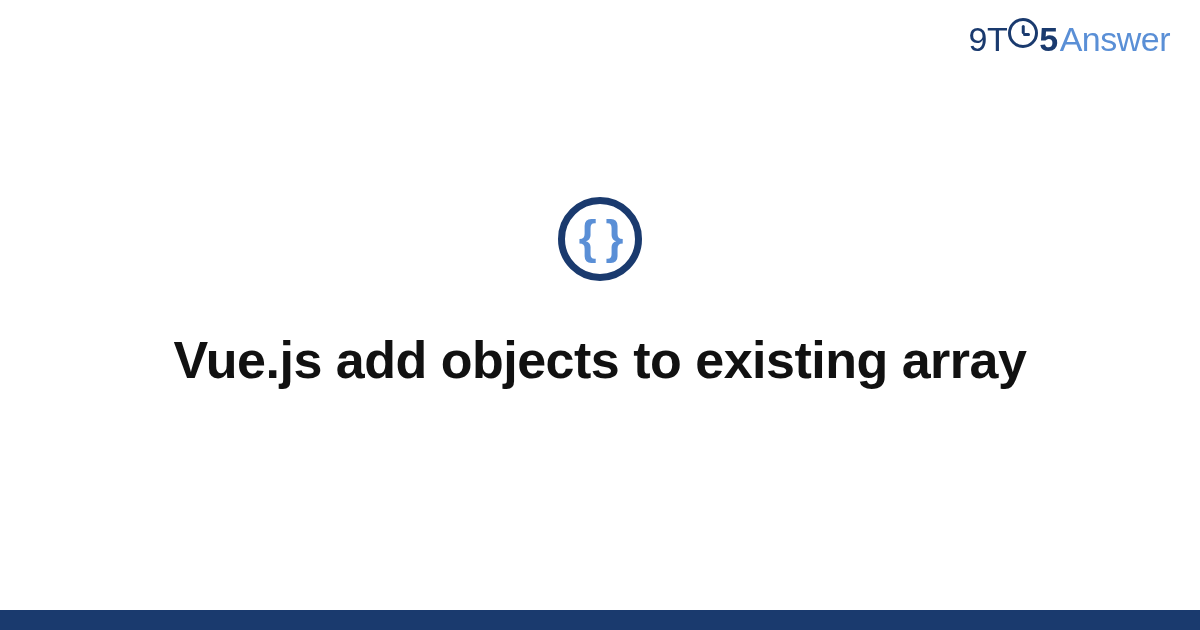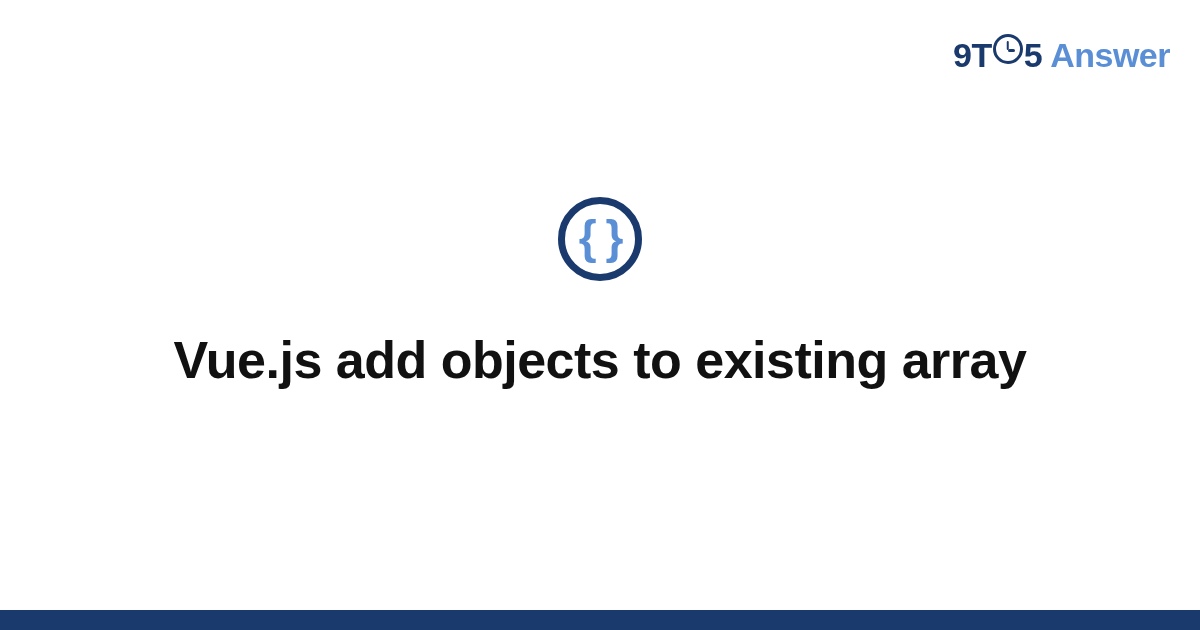--- a/index.html
+++ b/index.html
@@ -18,21 +18,21 @@
     .header {
       position: absolute;
       top: 20px;
       right: 30px;
       display: flex;
       align-items: baseline;
       font-size: 34px;
       font-weight: 600;
       letter-spacing: -0.5px;
     }
-    .logo-9t { color: #1a3a6e; font-weight: 700; margin-top: 16px; }
+    .logo-9t { color: #1a3a6e; font-weight: 400; }
     .logo-clock {
       display: inline-flex;
       align-items: center;
       justify-content: center;
       width: 30px;
       height: 30px;
       border: 3px solid #1a3a6e;
       border-radius: 50%;
       position: relative;
       margin: 0 1px;
@@ -54,21 +54,21 @@
       content: "";
       position: absolute;
       width: 7px;
       height: 2.5px;
       background: #1a3a6e;
       top: 12px;
       left: 50%;
       border-radius: 2px;
     }
     .logo-5 { color: #1a3a6e; font-weight: 700; }
-    .logo-answer { color: #5a8fd6; font-weight: 700; margin-left: 8px; }
+    .logo-answer { color: #5a8fd6; font-weight: 400; margin-left: 2px; }
     .center-content {
       position: absolute;
       top: 0; left: 0; right: 0; bottom: 0;
       display: flex;
       flex-direction: column;
       align-items: center;
       justify-content: center;
       padding-bottom: 40px;
     }
     .topic-icon {

